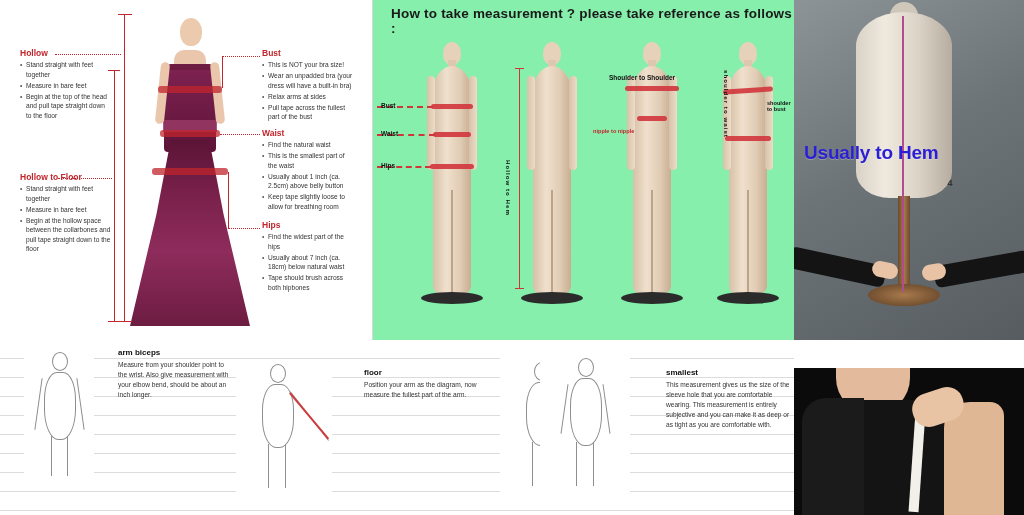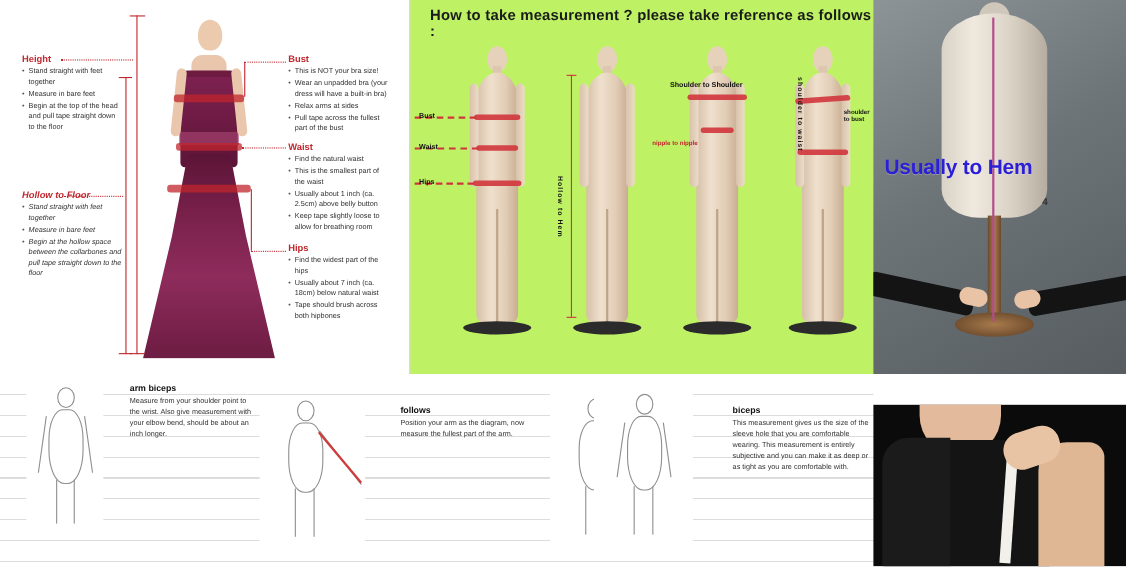--- a/index.html
+++ b/index.html
@@ -49,21 +49,21 @@
     content: "\2022";
     position: absolute;
     left: 0;
     top: 0;
     color: #555;
   }
 
   .cb-left { position: absolute; width: 92px; }
   .cb-right { position: absolute; width: 92px; }
   #co-height { left: 20px; top: 48px; }
-  #co-hollow { left: 20px; top: 172px; font-style: italic; }
+  #co-hollow { left: 20px; top: 172px; }
   #co-bust   { left: 262px; top: 48px; }
   #co-waist  { left: 262px; top: 128px; }
   #co-hips   { left: 262px; top: 220px; }
 
   
   #dress-figure {
     position: absolute;
     left: 130px; top: 8px;
     width: 120px; height: 318px;
   }
@@ -148,21 +148,21 @@
     background: #c0262c;
     opacity: .75;
     border-radius: 3px;
   }
 
   
   #panel-howto {
     position: absolute;
     left: 372px; top: 0;
     width: 422px; height: 340px;
-    background: #bef264;
+    background: #86efac;
     border-left: 1px solid #d8d8d8;
     overflow: hidden;
   }
   #howto-title {
     position: absolute;
     left: 18px; top: 6px;
     font-size: 13.5px;
     font-weight: bold;
     color: #1a1a1a;
     letter-spacing: .2px;
@@ -459,21 +459,21 @@
     <div class="guide-v" style="left:222px; top:56px; height:32px;"></div>
 
     <div class="measure-band" style="left:160px; top:130px; width:60px;"></div>
     <div class="guide-dot" style="left:220px; top:134px; width:40px;"></div>
 
     <div class="measure-band" style="left:152px; top:168px; width:76px;"></div>
     <div class="guide-dot" style="left:228px; top:228px; width:32px;"></div>
     <div class="guide-v" style="left:228px; top:172px; height:56px;"></div>
 
     <div class="cb-left" id="co-height">
-      <div class="callout-head">Height</div>
+      <div class="callout-head">Hollow</div>
       <ul class="callout-list">
         <li>Stand straight with feet together</li>
         <li>Measure in bare feet</li>
         <li>Begin at the top of the head and pull tape straight down to the floor</li>
       </ul>
     </div>
 
     <div class="cb-left" id="co-hollow">
       <div class="callout-head">Hollow to Floor</div>
       <ul class="callout-list">
@@ -613,36 +613,36 @@
     <div class="sketch" style="left:236px; top:22px; width:96px; height:130px;">
       <div class="sk-head" style="left:34px; top:2px; width:14px; height:17px;"></div>
       <div class="sk-body" style="left:26px; top:22px; width:30px; height:62px;"></div>
       <div class="sk-line" style="left:32px; top:82px; width:1px; height:44px;"></div>
       <div class="sk-line" style="left:49px; top:82px; width:1px; height:44px;"></div>
       <div class="sk-line" style="left:54px; top:30px; width:1px; height:62px; transform:rotate(-38deg); transform-origin:top left;"></div>
       <div class="sk-redline" style="left:54px; top:30px; width:60px; transform:rotate(50deg);"></div>
     </div>
 
     <div class="txtbox" style="left:364px; top:28px; width:130px;">
-      <div class="cell-title">follows</div>
+      <div class="cell-title">floor</div>
       <div class="cell-text">Position your arm as the diagram, now measure the fullest part of the arm.</div>
     </div>
 
     <div class="sketch" style="left:500px; top:18px; width:86px; height:136px;">
       <div class="sk-head" style="left:34px; top:4px; width:14px; height:17px;"></div>
       <div class="sk-body" style="left:26px; top:24px; width:30px; height:62px;"></div>
       <div class="sk-line" style="left:32px; top:84px; width:1px; height:44px;"></div>
       <div class="sk-line" style="left:49px; top:84px; width:1px; height:44px;"></div>
       <div class="sk-line" style="left:54px; top:26px; width:1px; height:28px; transform:rotate(-55deg); transform-origin:top left;"></div>
       <div class="sk-line" style="left:70px; top:6px; width:1px; height:26px; transform:rotate(62deg); transform-origin:top left;"></div>
       <div class="sk-redline" style="left:56px; top:32px; width:20px; transform:rotate(-50deg);"></div>
     </div>
 
     <div class="txtbox" style="left:666px; top:28px; width:124px;">
-      <div class="cell-title">biceps</div>
+      <div class="cell-title">smallest</div>
       <div class="cell-text">This measurement gives us the size of the sleeve hole that you are comfortable wearing. This measurement is entirely subjective and you can make it as deep or as tight as you are comfortable with.</div>
     </div>
 
     <div class="sketch" style="left:540px; top:14px; width:90px; height:140px;">
       <div class="sk-head" style="left:38px; top:4px; width:14px; height:17px;"></div>
       <div class="sk-body" style="left:30px; top:24px; width:30px; height:66px;"></div>
       <div class="sk-line" style="left:36px; top:88px; width:1px; height:44px;"></div>
       <div class="sk-line" style="left:53px; top:88px; width:1px; height:44px;"></div>
       <div class="sk-line" style="left:24px; top:30px; width:1px; height:50px; transform:rotate(8deg);"></div>
       <div class="sk-line" style="left:66px; top:30px; width:1px; height:50px; transform:rotate(-8deg);"></div>

